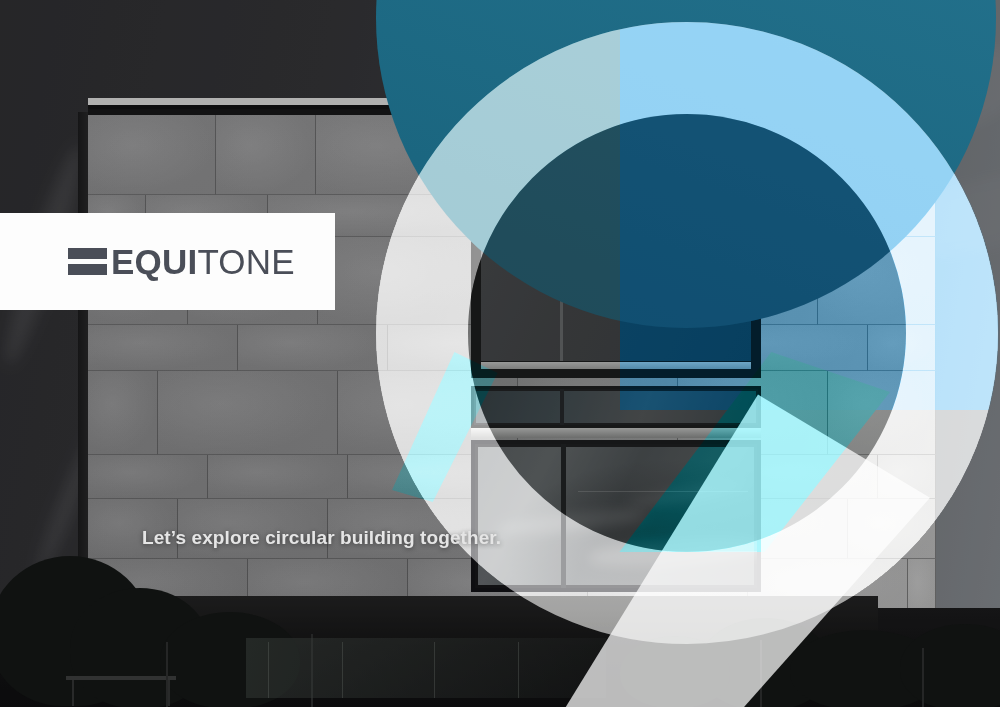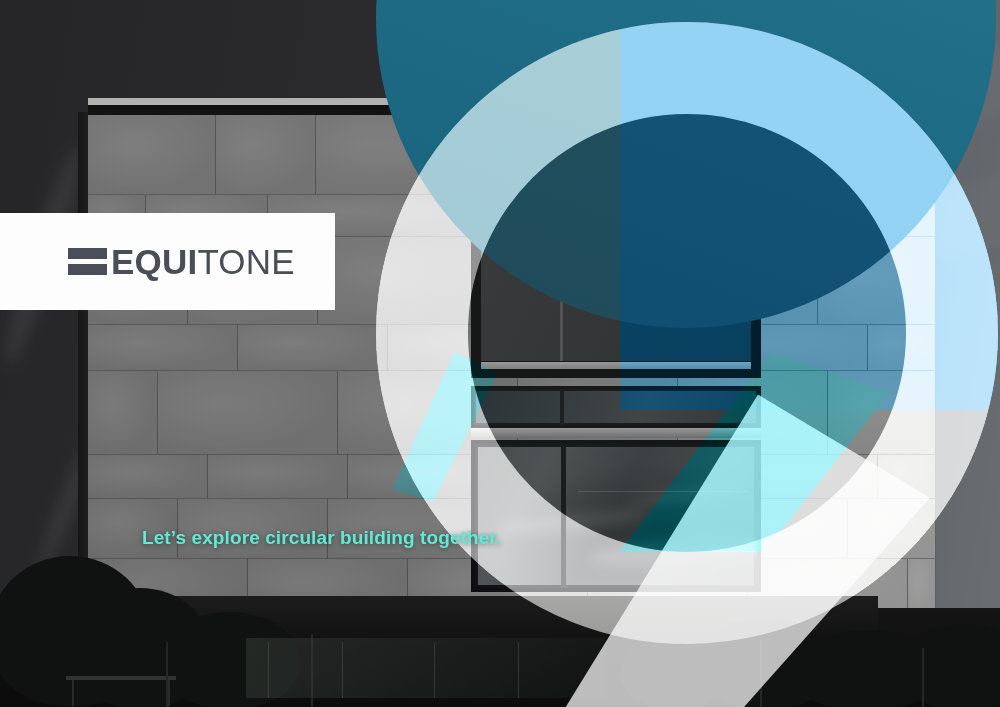--- a/index.html
+++ b/index.html
@@ -157,21 +157,21 @@
   .logo-word .l { font-weight:400; }
 
   .headline { position:absolute; left:0; top:212px; width:1000px;
     text-align:center; padding-right:145px;
     color:#ffffff; font-size:38px; font-weight:600; line-height:1.18;
     letter-spacing:-.2px; font-stretch:condensed;
     text-shadow:0 1px 6px rgba(0,0,0,.38); }
   .headline span { display:block; }
 
   .tagline { position:absolute; left:142px; top:527px;
-    color:#5eead4; font-size:19px; font-weight:600; letter-spacing:.1px;
+    color:#e5e5e5; font-size:19px; font-weight:600; letter-spacing:.1px;
     text-shadow:0 1px 5px rgba(0,0,0,.45); }
 </style>
 </head>
 <body>
 
 <div id="stage">
 
   <div class="photo">
 
     <div class="sky"></div>

